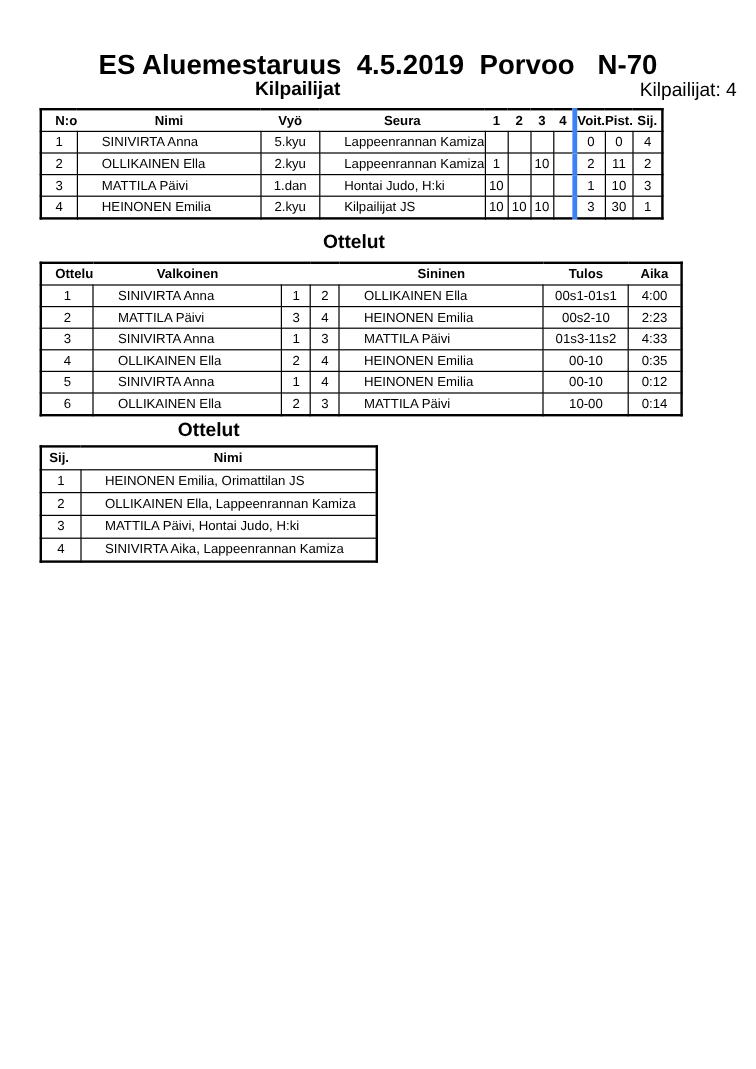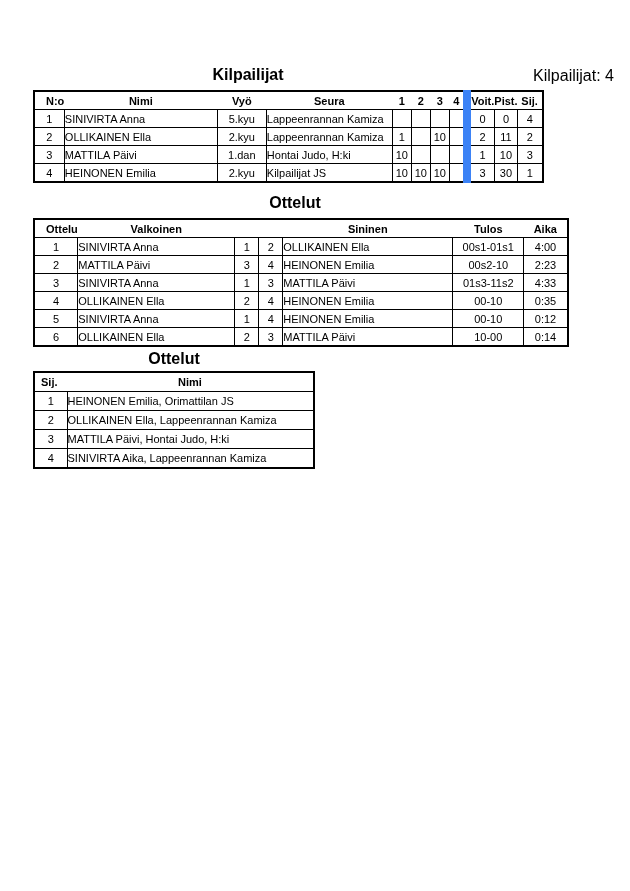--- a/index.html
+++ b/index.html
@@ -24,33 +24,34 @@
     font-size:11px;background:#fff;border:2px solid #000;
   }
   .t th{
     border:none;padding:0;height:17px;font-weight:bold;
     text-align:center;white-space:nowrap;overflow:visible;font-size:11px;
   }
   .t td{
     border:1px solid #000;padding:0;height:17px;
     text-align:center;white-space:nowrap;overflow:hidden;
   }
-  .t td.l{text-align:left;padding-left:0;}
+  .t td.l{text-align:left;padding-left:20px;}
   .t th.hl{text-align:left;padding-left:11px;}
-  .t th.sep,.t td.sep{border-left:8px solid #3b82f6;}
+  .t th.sep,.t td.sep{border-left:4px solid #3b82f6;}
   #t1{left:33px;top:90px;}
   #t2{left:33px;top:218px;}
   #t3{left:33px;top:371px;}
   #t3 th,#t3 td{height:18px;}
 </style>
 </head>
 <body>
 
 <div class="page">
 
+  <div class="title">ES Aluemestaruus  4.5.2019  Porvoo   N-70</div>
 
   <div class="sec-label" id="lbl-kilpailijat">Kilpailijat</div>
   <div class="count-label">Kilpailijat: 4</div>
 
   <table class="t" id="t1">
     <colgroup>
       <col style="width:22px">
         <col style="width:153px">
         <col style="width:49px">
         <col style="width:126px">

